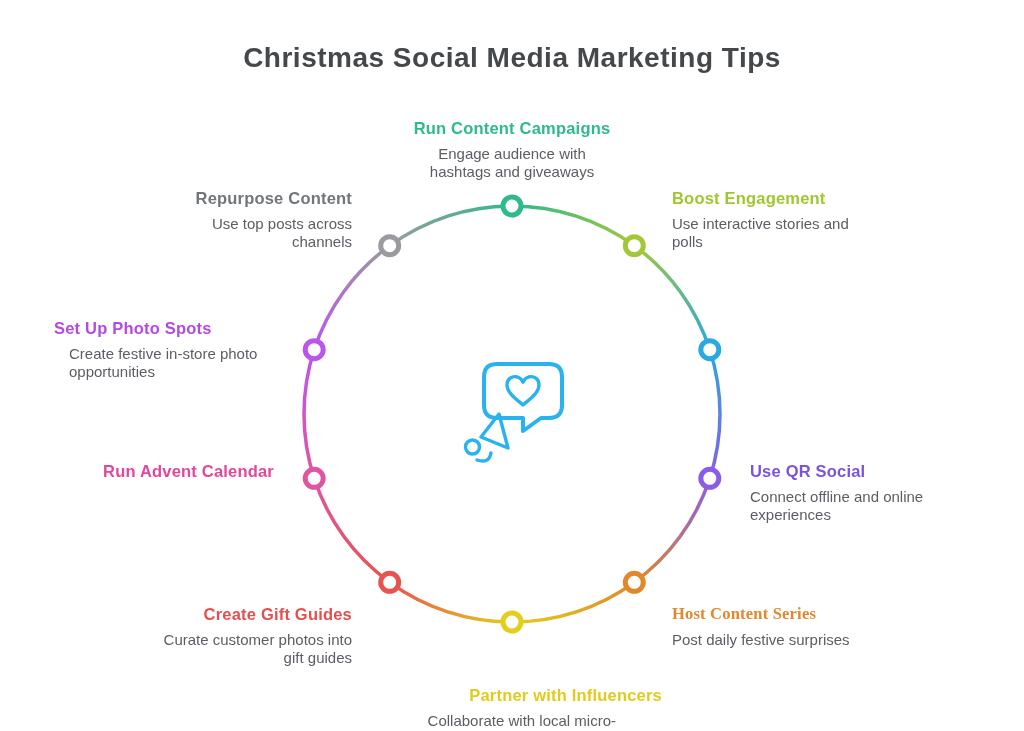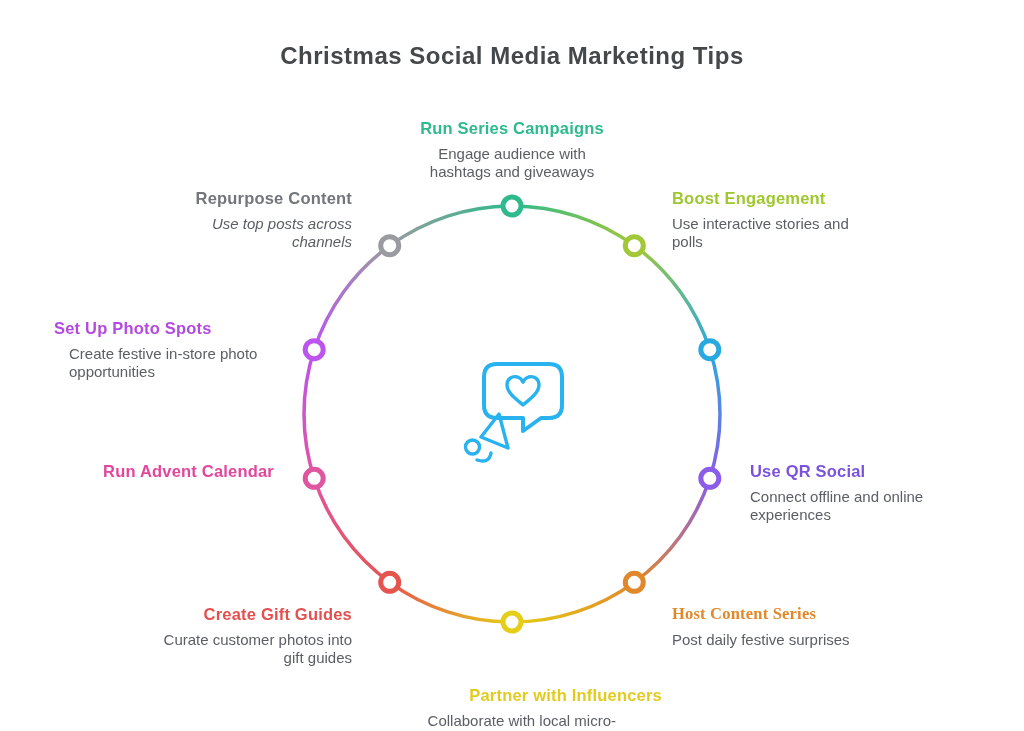--- a/index.html
+++ b/index.html
@@ -10,21 +10,21 @@
   .canvas {
     position:relative;
     width:1024px; height:731px;
     background:#ffffff;
     overflow:hidden;
   }
   .main-title {
     position:absolute;
     top:42px; left:0; width:1024px;
     text-align:center;
-    font-size:24px;
+    font-size:28px;
     font-weight:bold;
     letter-spacing:0.5px;
     color:#45484b;
   }
   .ring-svg {
     position:absolute; top:0; left:0;
     width:1024px; height:731px;
   }
   .node-label { position:absolute; }
   .node-title {
@@ -54,21 +54,21 @@
   .pos4 { left:672px; top:605px; width:250px; text-align:left; }
   .pos4 .node-desc { max-width:250px; }
   
   .pos6 { right:672px; top:605px; width:250px; text-align:right; }
   .pos6 .node-desc { max-width:200px; margin-left:auto; }
   .pos7 { right:750px; top:462px; width:220px; text-align:right; }
   .pos7 .node-desc { max-width:160px; margin-left:auto; }
   .pos8 { right:750px; top:319px; width:220px; }
   .pos8 .node-desc { max-width:205px; margin-left:auto; }
   .pos9 { right:672px; top:189px; width:240px; text-align:right; }
-  .pos9 .node-desc { max-width:152px; margin-left:auto;font-style:italic; }
+  .pos9 .node-desc { max-width:152px; margin-left:auto; }
 </style>
 </head>
 <body>
 
 <div class="canvas">
 
   <div class="main-title" style="color: rgb(69, 72, 75);">Christmas Social Media Marketing Tips</div>
 
   <svg class="ring-svg" viewBox="0 0 1024 731">
     <defs>
@@ -143,21 +143,21 @@
     <g fill="none" stroke-linecap="round" stroke-linejoin="round">
       <path d="M497 364 H549 Q562 364 562 377 V405 Q562 418 549 418 H541 L523 431 V418 H497 Q484 418 484 405 V377 Q484 364 497 364 Z" stroke-width="4" stroke="#29b2f0"></path>
       <path d="M523 405 C515.5 398.5 507 392.5 507 385 C507 379 512 375.5 517.5 377 C520 377.8 522 379.8 523 382.2 C524 379.8 526 377.8 528.5 377 C534 375.5 539 379 539 385 C539 392.5 530.5 398.5 523 405 Z" stroke-width="3.4" stroke="#29b2f0"></path>
       <path d="M481 437 L499 414 L508 448 Z" stroke-width="3.4" stroke="#29b2f0"></path>
       <circle cx="472.5" cy="447" r="7" stroke-width="3.4" stroke="#29b2f0"></circle>
       <path d="M491 453 Q489 464 477 460" stroke-width="3.4" stroke="#29b2f0"></path>
     </g>
   </svg>
 
   <div class="node-label pos0">
-    <div class="node-title" style="color: rgb(46, 186, 140);">Run Series Campaigns</div>
+    <div class="node-title" style="color: rgb(46, 186, 140);">Run Content Campaigns</div>
     <div class="node-desc">Engage audience with hashtags and giveaways</div>
   </div>
 
   <div class="node-label pos1">
     <div class="node-title" style="color: rgb(159, 199, 46);">Boost Engagement</div>
     <div class="node-desc">Use interactive stories and polls</div>
   </div>
 
 
   <div class="node-label pos3">

